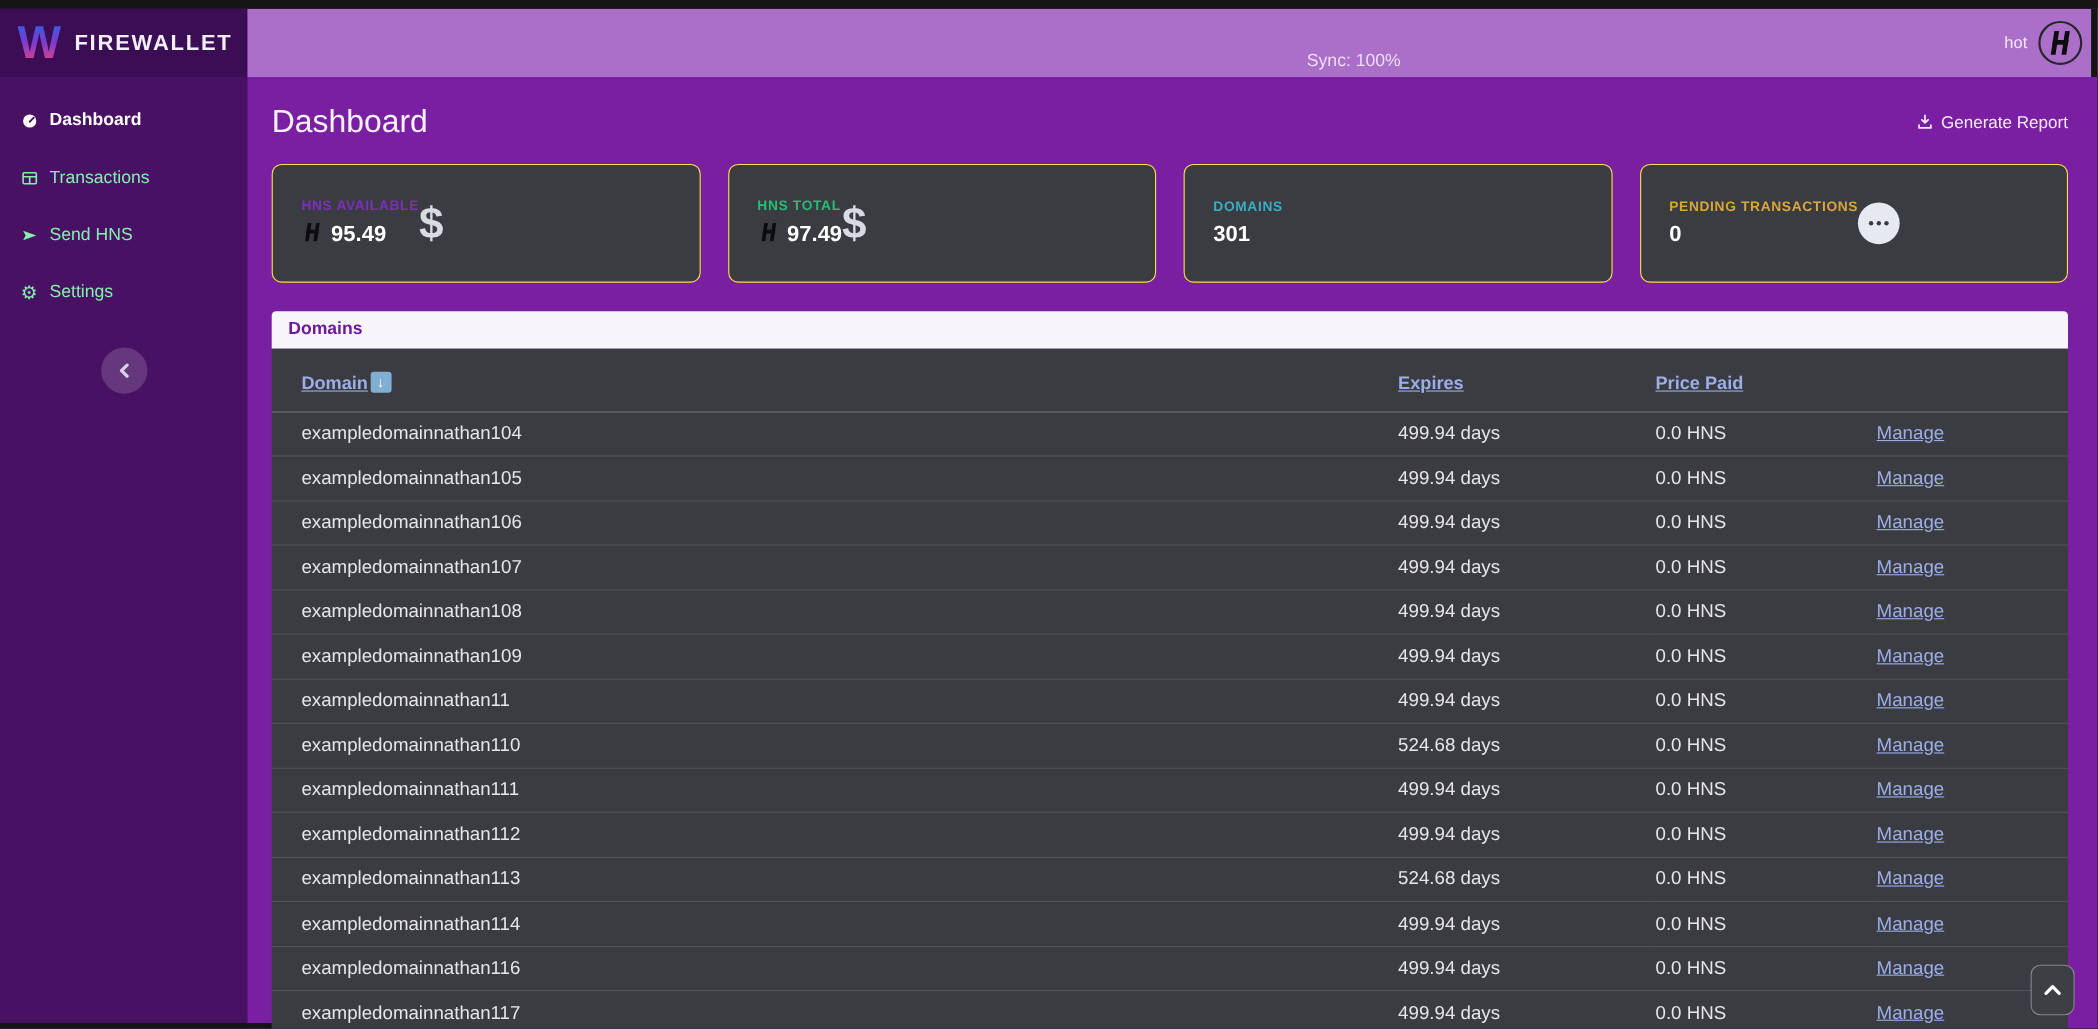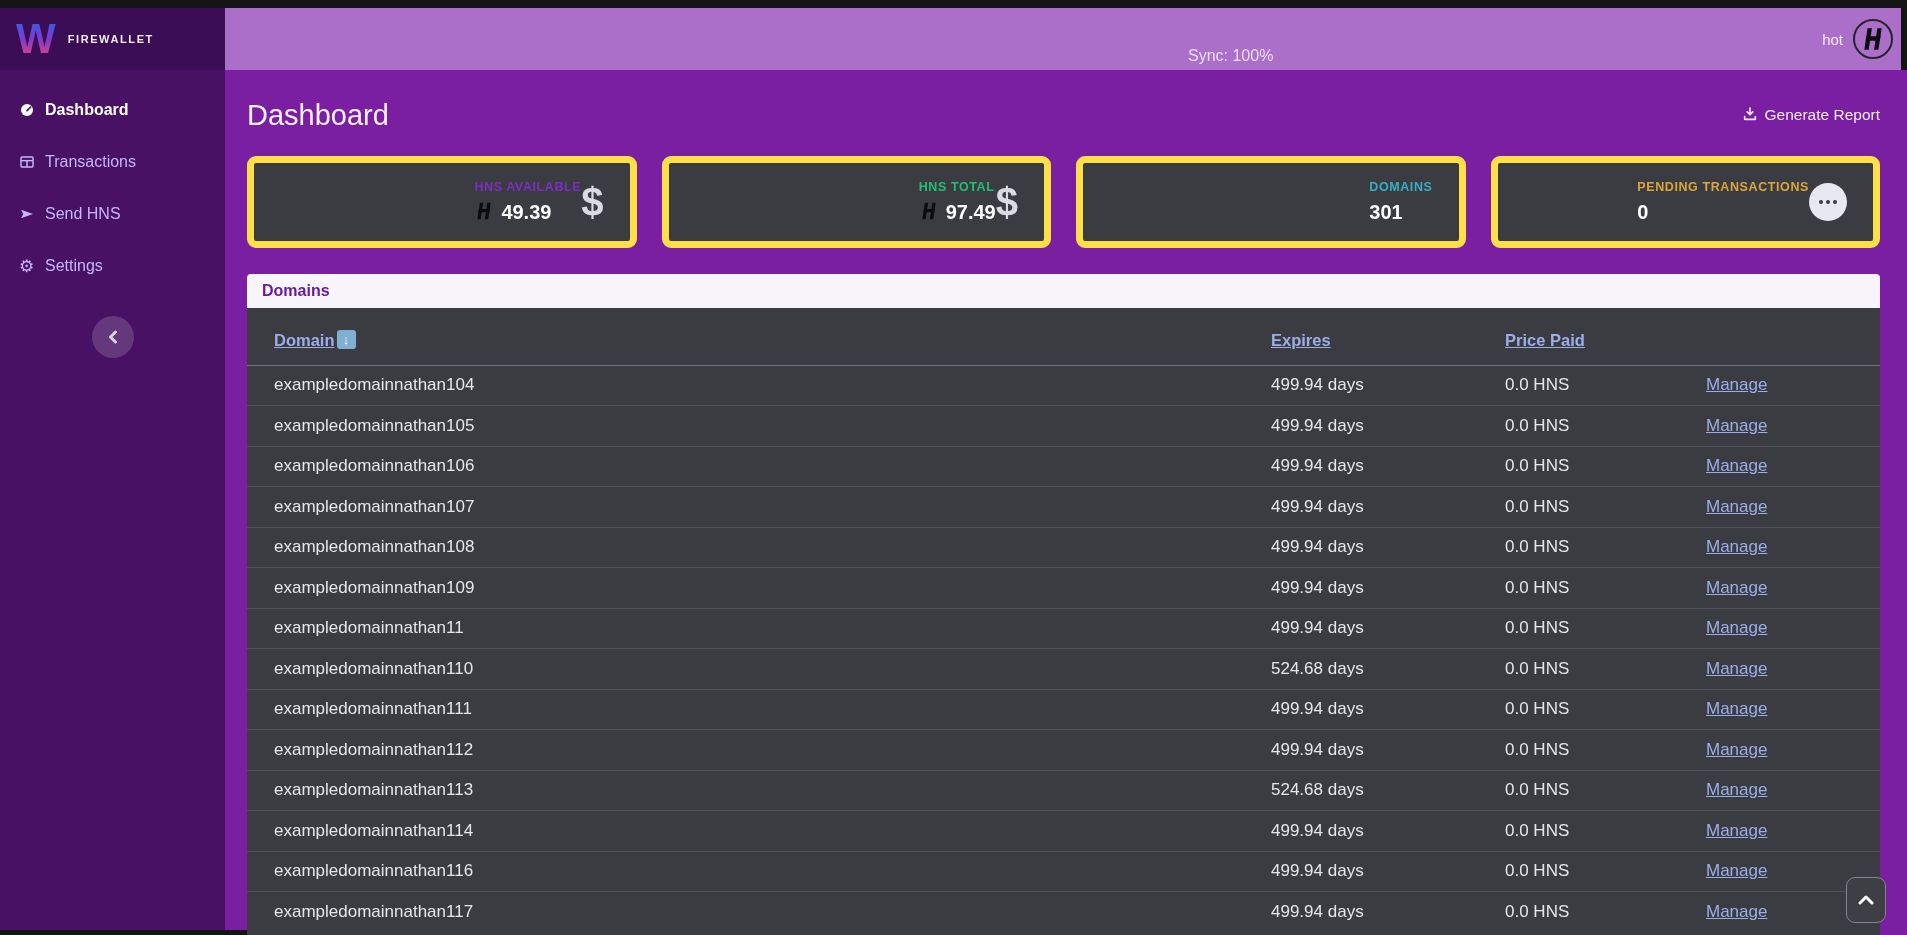--- a/index.html
+++ b/index.html
@@ -9,24 +9,24 @@
   .window { position:relative; width:1907px; height:935px; background:#7b1fa2; }
   .top-strip { position:absolute; top:0; left:0; width:1907px; height:8px; background:#141414; z-index:20; }
   .bottom-strip { position:absolute; bottom:0; left:0; width:247px; height:5px; background:#141414; z-index:20; }
 
   .app { position:absolute; top:8px; left:0; width:1907px; height:927px; display:flex; }
 
   
   .sidebar { width:225px; height:100%; background:#481164; flex:0 0 auto; }
   .brand { height:62px; background:#3a0d55; display:flex; align-items:center; padding-left:16px; }
   .brand-logo { font-weight:900; font-size:42px; line-height:40px; background:linear-gradient(180deg,#2b63e8 0%, #7a3bd0 48%, #e8447a 100%); -webkit-background-clip:text; background-clip:text; color:transparent; margin-right:12px; }
-  .brand-name { color:#f2eef6; font-size:11px; font-weight:700; letter-spacing:1.6px; }
+  .brand-name { color:#f2eef6; font-size:20px; font-weight:700; letter-spacing:1.6px; }
 
   .nav { padding-top:14px; }
-  .nav-item { display:flex; align-items:center; height:52px; padding-left:18px; color:#c4b5fd; font-size:16px; cursor:pointer; }
+  .nav-item { display:flex; align-items:center; height:52px; padding-left:18px; color:#86efac; font-size:16px; cursor:pointer; }
   .nav-item.active { color:#ffffff; font-weight:700; }
   .nav-icon { width:17px; height:17px; margin-right:10px; display:inline-flex; align-items:center; justify-content:center; }
   .nav-icon svg { width:16px; height:16px; }
   .gear-char { font-size:17px; line-height:17px; }
 
   .collapse-wrap { display:flex; justify-content:center; margin-top:24px; }
   .collapse-btn { width:42px; height:42px; border-radius:50%; background:rgba(255,255,255,0.16); border:none; color:#d9d2e2; font-size:20px; font-weight:700; cursor:pointer; display:flex; align-items:center; justify-content:center; }
 
   
   .main { flex:1; display:flex; flex-direction:column; min-width:0; }
@@ -42,21 +42,21 @@
   .wallet-name { color:#f0eaf6; font-size:15px; }
   .wallet-badge { width:40px; height:40px; border-radius:50%; border:2px solid #26262b; display:flex; align-items:center; justify-content:center; cursor:pointer; }
 
   .content { flex:1; padding:0 27px 0 22px; display:flex; flex-direction:column; min-height:0; }
 
   .page-head { margin-top:25px; height:40px; display:flex; align-items:center; justify-content:space-between; }
   .page-title { color:#f6f1fa; font-size:29px; font-weight:500; }
   .gen-report { display:flex; gap:7px; color:#f3ecf8; font-size:15.5px; cursor:pointer; }
 
   .cards { display:flex; gap:25px; margin-top:21px; }
-  .card { flex:1; height:92px; background:#3b3c42; border:7px solid #fde047; border-radius:9px; display:flex; align-items:center; justify-content:flex-end; padding:0 26px; }
+  .card { flex:1; height:108px; background:#3b3c42; border:1px solid #fde047; border-radius:9px; display:flex; align-items:center; justify-content:flex-start; padding:0 26px; }
   .card-label { font-size:12.5px; font-weight:700; letter-spacing:0.6px; margin-bottom:7px; }
   .card-value-row { display:flex; align-items:center; gap:7px; }
   .card-value { color:#ffffff; font-size:20px; font-weight:700; }
   .dollar-glyph { color:#d9dbe3; font-size:40px; font-weight:700; }
   .ellipsis-circle { width:38px; height:38px; border-radius:50%; background:#e7e9f0; display:flex; align-items:center; justify-content:center; gap:3px; cursor:pointer; }
   .ellipsis-circle i { width:4px; height:4px; border-radius:50%; background:#3b3c42; }
 
   .panel { margin-top:26px; flex:0 0 auto; }
   .panel-header { height:34px; background:#f7f5fa; border-radius:4px 4px 0 0; display:flex; align-items:center; padding-left:15px; }
   .panel-title { color:#6a1b9a; font-size:16px; font-weight:700; }
@@ -169,21 +169,21 @@
               <div>
                 <div class="card-label" style="color: rgb(123, 47, 192);">HNS AVAILABLE</div>
                 <div class="card-value-row">
                   <span><svg width="20" height="20" viewBox="0 0 24 24">
                       <g fill="#0c0c0f">
                         <polygon points="7,2 11,2 8,22 4,22"></polygon>
                         <polygon points="16,2 20,2 17,22 13,22"></polygon>
                         <polygon points="6,9.5 19,9.5 18.2,13.5 5.2,13.5"></polygon>
                       </g>
                     </svg></span>
-                  <span class="card-value">49.39</span>
+                  <span class="card-value">95.49</span>
                 </div>
               </div>
               <span class="dollar-glyph">$</span>
             </div>
             <div class="card">
               <div>
                 <div class="card-label" style="color: rgb(34, 191, 116);">HNS TOTAL</div>
                 <div class="card-value-row">
                   <span><svg width="20" height="20" viewBox="0 0 24 24">
                       <g fill="#0c0c0f">

